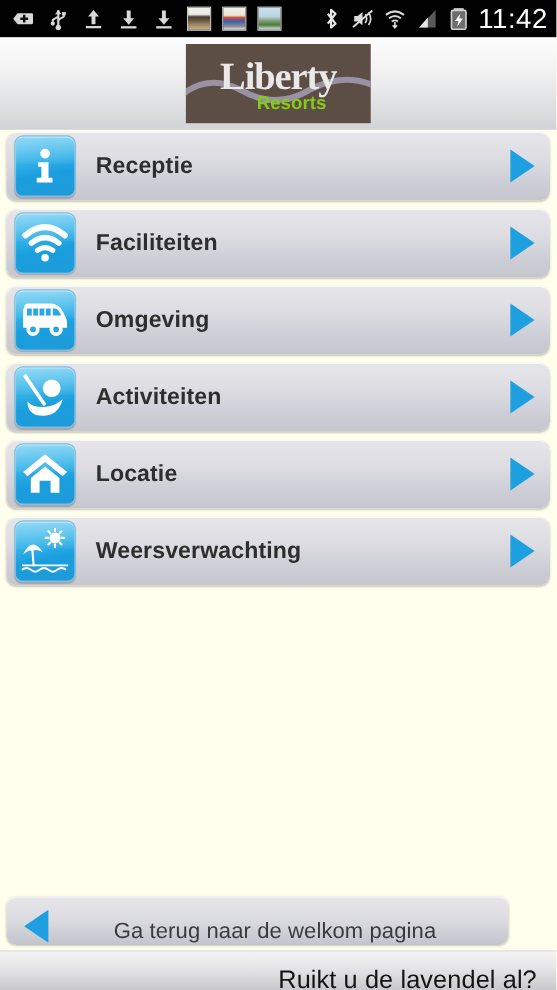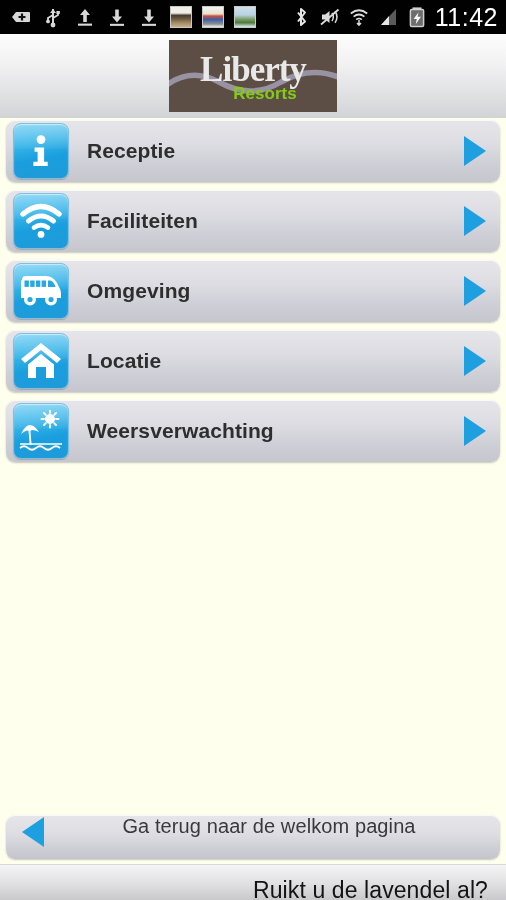--- a/index.html
+++ b/index.html
@@ -83,25 +83,25 @@
   }
   .tile svg{ display:block; position:relative; z-index:2; }
   .row-label{
     margin-left:18px; color:#2e2e2e; font-size:21px; font-weight:700;
     letter-spacing:0.1px; white-space:nowrap;
   }
   .chev{ margin-left:auto; flex:0 0 auto; display:block; }
 
   
   .backbar{
-    position:absolute; left:6px; bottom:41px; width:494px; height:44px;
+    position:absolute; left:6px; bottom:41px; width:456px; height:44px;
     border-radius:9px;
     background:linear-gradient(180deg,#e6e6ea 0%,#dcdce2 45%,#cdcdd5 78%,#c4c4cc 100%);
     box-shadow:0 1px 2px rgba(0,0,0,0.22), inset 0 1px 0 rgba(255,255,255,0.75);
-    display:flex; align-items:flex-start; padding:0 12px;
+    display:flex; align-items:flex-end; padding:0 12px;
     cursor:pointer;
   }
   .backbar .back-label{
     flex:1; text-align:center; color:#3a3a3c; font-size:20px; letter-spacing:0.1px;
   }
 
   
   .footer{
     position:absolute; left:0; bottom:0; width:506px; height:36px;
     background:linear-gradient(180deg,#f4f4f4 0%,#e2e2e4 50%,#c9c9cd 100%);
@@ -249,20 +249,33 @@
           <circle cx="32" cy="25.5" r="6" fill="#fff"></circle>
             <circle cx="32" cy="25.5" r="2.6" fill="#2aa7e2"></circle>
         </svg>
       </span>
       <span class="row-label">Omgeving</span>
       <svg class="chev" width="32" height="34" viewBox="0 0 32 34">
         <path d="M6 2 L28 17 L6 32 Z" fill="#1E9FE0"></path>
       </svg>
     </div>
 
+    <div class="row">
+      <span class="tile">
+        <svg width="44" height="42" viewBox="0 0 44 42">
+          <path d="M4 2 L21 27" stroke="#fff" stroke-width="3.4" fill="none" stroke-linecap="round"></path>
+          <circle cx="28" cy="13" r="8" fill="#fff"></circle>
+          <path d="M6 25 Q6 38 20 38 Q34 38 38 23 Q30 30 20 30 Q10 30 6 25 Z" fill="#fff"></path>
+        </svg>
+      </span>
+      <span class="row-label">Activiteiten</span>
+      <svg class="chev" width="32" height="34" viewBox="0 0 32 34">
+        <path d="M6 2 L28 17 L6 32 Z" fill="#1E9FE0"></path>
+      </svg>
+    </div>
 
     <div class="row">
       <span class="tile">
         <svg width="42" height="38" viewBox="0 0 42 38">
           <path d="M21 1 L41 17 L37 21 L21 8 L5 21 L1 17 Z" fill="#fff"></path>
           <path d="M21 12 L34 22.5 V36 H26 V25 H16 V36 H8 V22.5 Z" fill="#fff"></path>
         </svg>
       </span>
       <span class="row-label">Locatie</span>
       <svg class="chev" width="32" height="34" viewBox="0 0 32 34">

